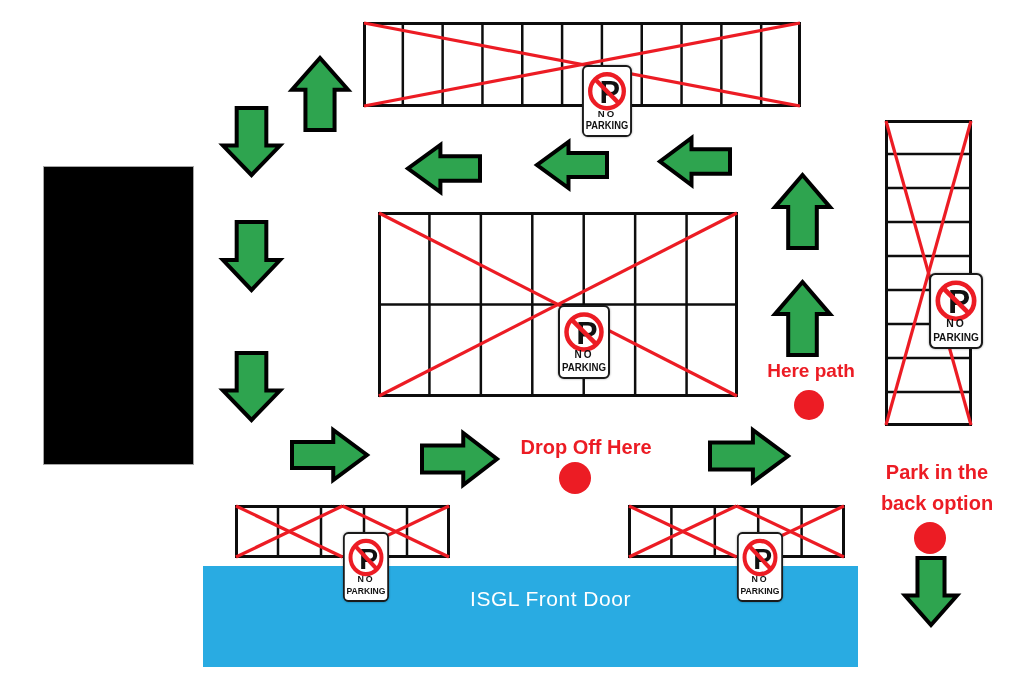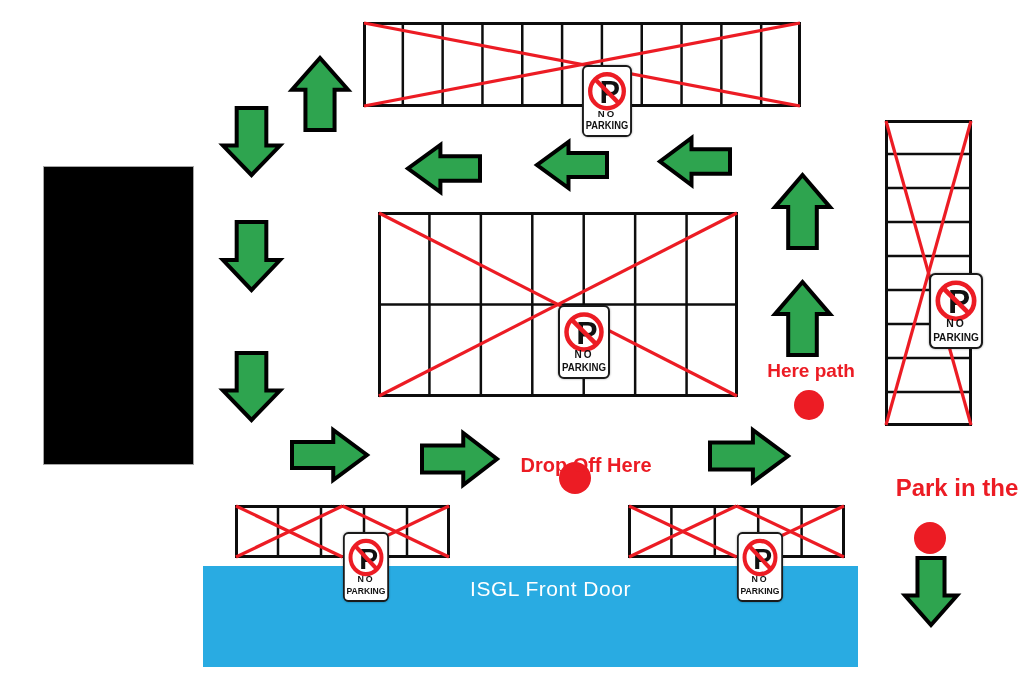--- a/index.html
+++ b/index.html
@@ -9,21 +9,21 @@
   }
   #building{
     position:absolute;left:43px;top:166px;width:149px;height:297px;
     background:#000;border:1px solid #a6a6a6;
   }
   #front-door-bar{
     position:absolute;left:203px;top:566px;width:655px;height:101px;
     background:#29ABE2;
   }
   #front-door-label{
-    margin-top:11px;text-align:center;color:#ffffff;font-size:21px;
+    margin-top:21px;text-align:center;color:#ffffff;font-size:21px;
     letter-spacing:0.5px;
     padding-left:40px;
   }
   .lot{position:absolute;overflow:visible;text-align:center;}
   .lot svg{position:absolute;left:0;top:0;overflow:visible;display:block;}
   .sign{
     position:absolute;left:50%;top:50%;transform:translate(-50%,-50%);
     filter:drop-shadow(0 0 1px rgba(0,0,0,.35));
   }
   .map-label{
@@ -203,19 +203,20 @@
     </svg>
     <svg width="52" height="67" viewBox="0 0 52 67" class="arrow" style="left: 905px; top: 558px;">
       <polygon points="12.48,0 12.48,37.519999999999996 0,37.519999999999996 26,67 52,37.519999999999996 39.519999999999996,37.519999999999996 39.519999999999996,0" fill="#2EA44F" stroke="#000" stroke-width="4" stroke-linejoin="miter"></polygon>
     </svg>
     <div class="dot" style="left: 794px; top: 390px; width: 30px; height: 30px; background: rgb(236, 28, 36);"></div>
     <div class="dot" style="left: 559px; top: 462px; width: 32px; height: 32px; background: rgb(236, 28, 36);"></div>
     <div class="dot" style="left: 914px; top: 522px; width: 32px; height: 32px; background: rgb(236, 28, 36);"></div>
     <div class="map-label" style="left: 811px; top: 371px; font-size: 19px; color: rgb(236, 28, 36);">
       <span style="display: block;">Here path</span>
     </div>
-    <div class="map-label" style="left: 586px; top: 447px; font-size: 20px; color: rgb(236, 28, 36); margin-top: 18px;">
+    <div class="map-label" style="left: 586px; top: 447px; font-size: 20px; color: rgb(236, 28, 36);">
       <span style="display: block;">Drop Off Here</span>
     </div>
-    <div class="map-label" style="left: 937px; top: 488px; font-size: 24px; color: rgb(236, 28, 36); margin-left: 20px;">
+    <div class="map-label" style="left: 937px; top: 488px; font-size: 20px; color: rgb(236, 28, 36);">
       <span style="display: block;">Park in the</span>
+      <span style="display: block;">back option</span>
     </div>
   </div>
 
 </body></html>

